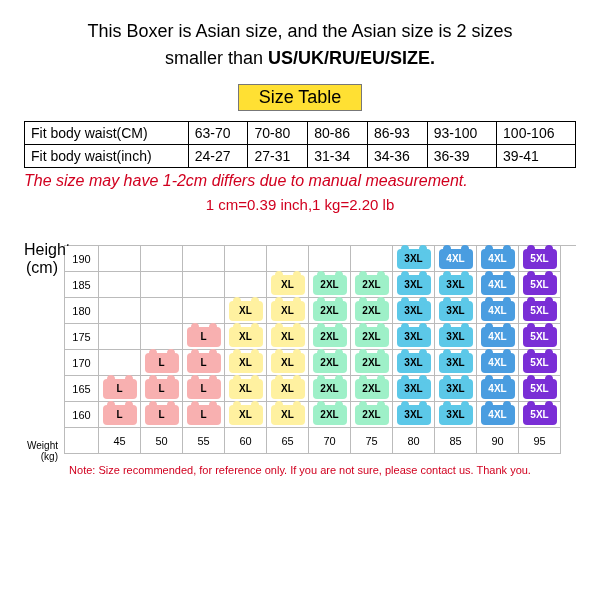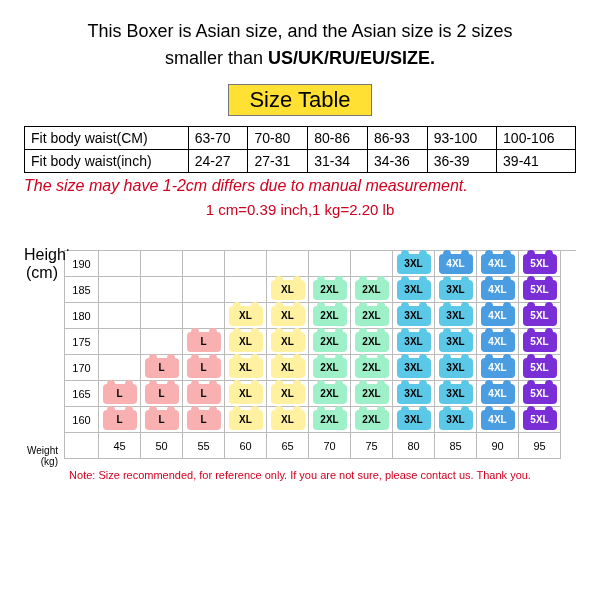--- a/index.html
+++ b/index.html
@@ -19,21 +19,21 @@
   }
   .intro b { font-weight: bold; }
   .size-table-label {
     text-align: center;
     margin: 4px 0 10px 0;
   }
   .size-table-label span {
     background: #ffe033;
     border: 1px solid #777;
     padding: 2px 20px;
-    font-size: 22px;
+    font-size: 18px;
     display: inline-block;
   }
   table.size {
     border-collapse: collapse;
     width: 100%;
     font-size: 14px;
   }
   table.size th, table.size td {
     border: 1px solid #000;
     padding: 3px 6px;

